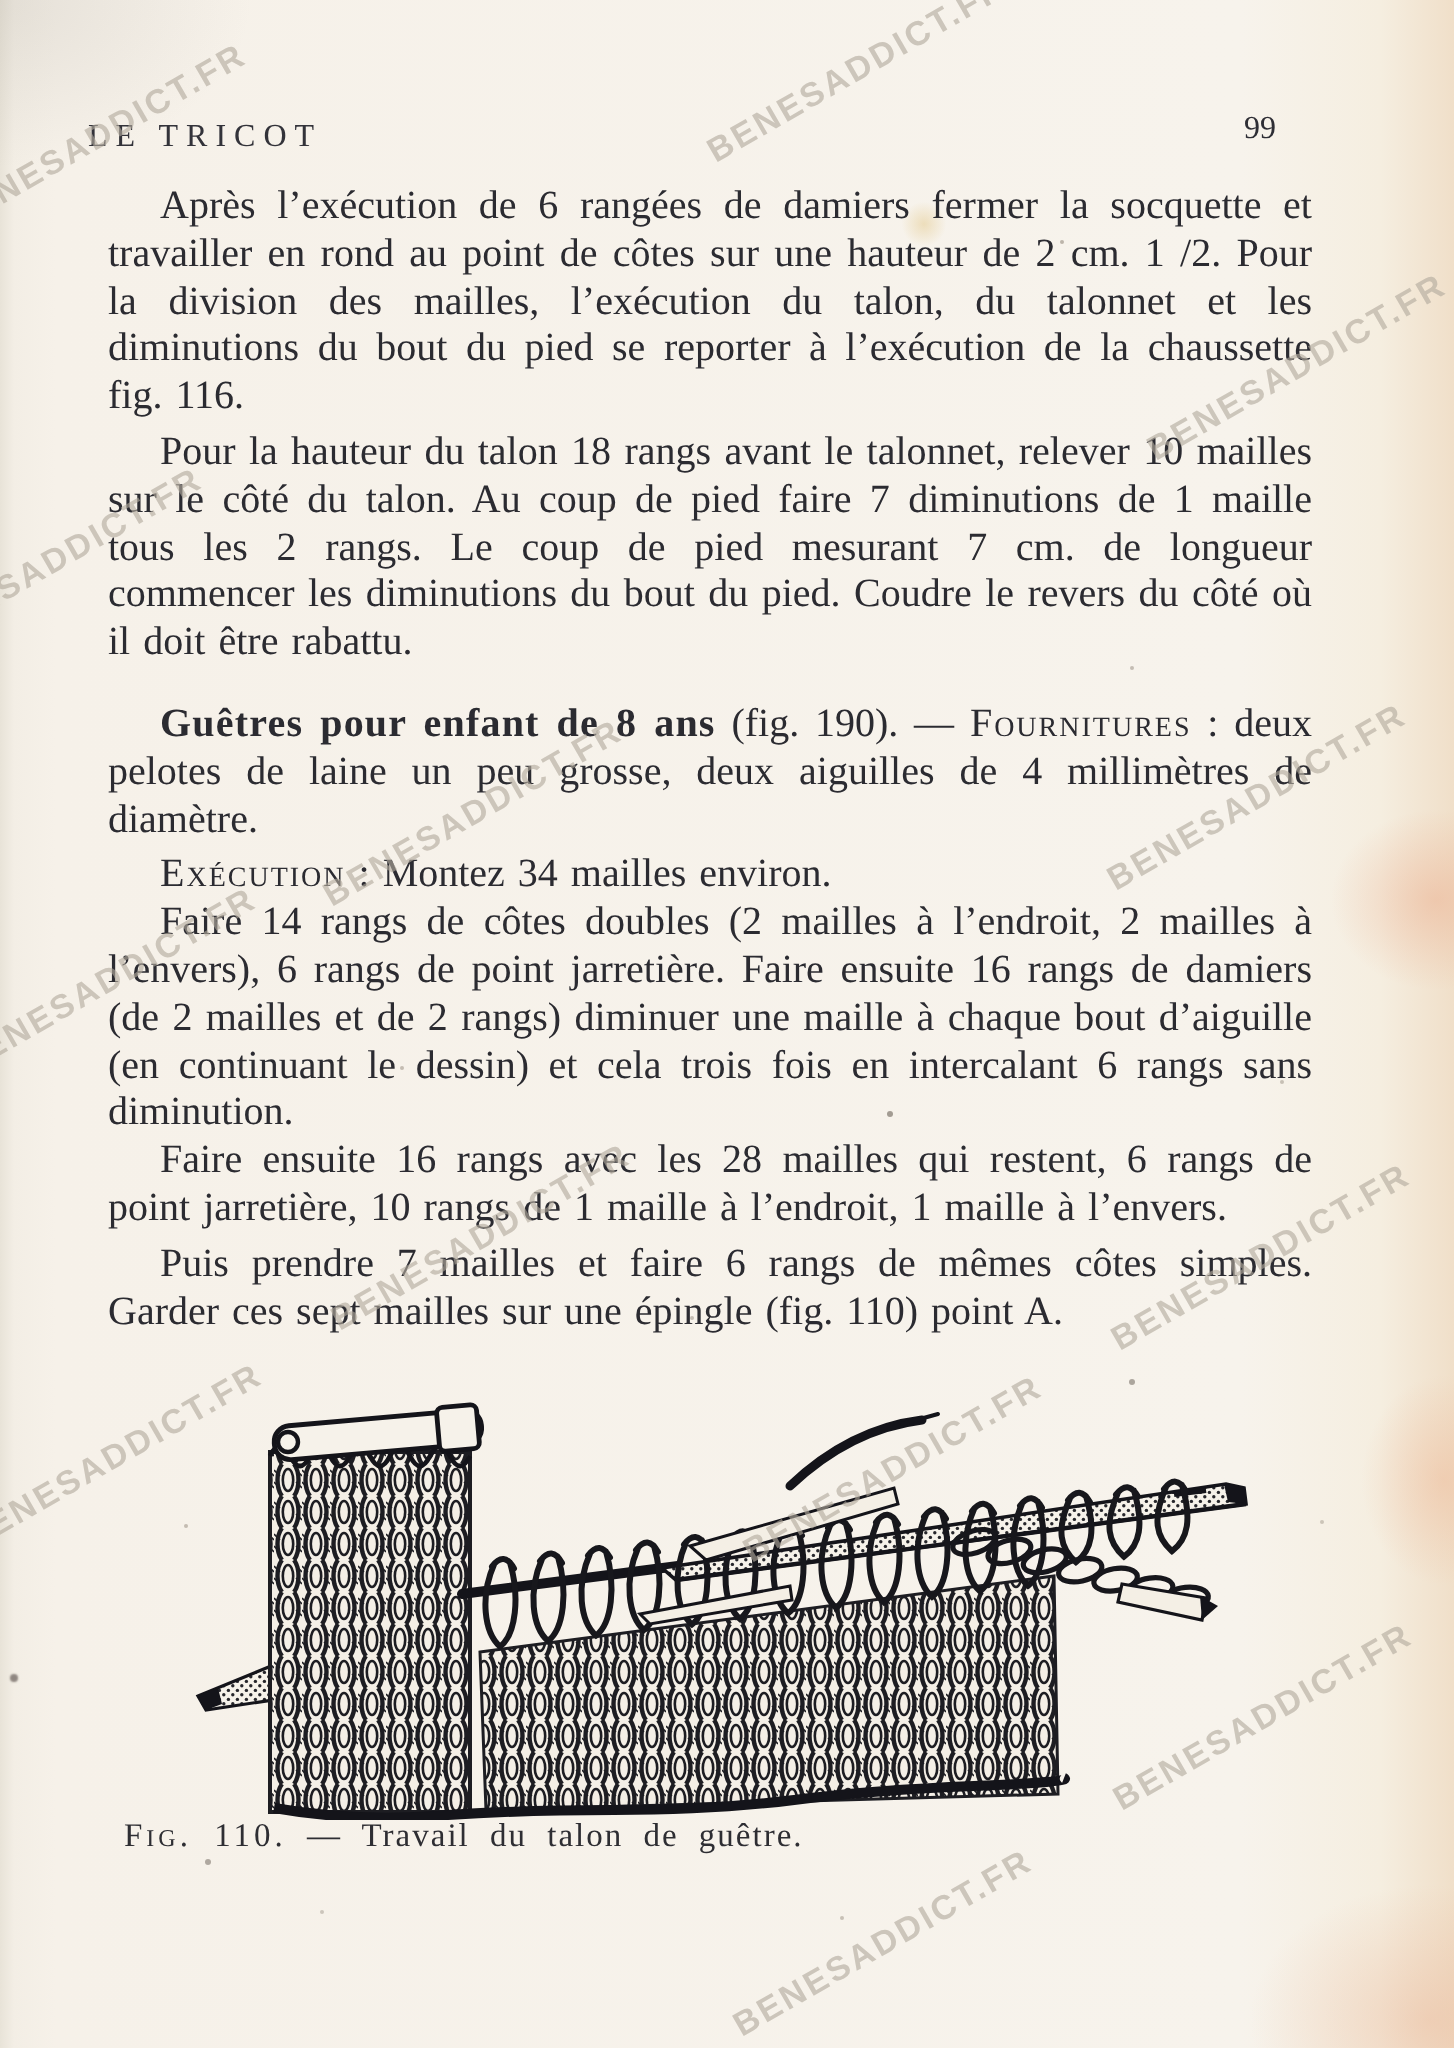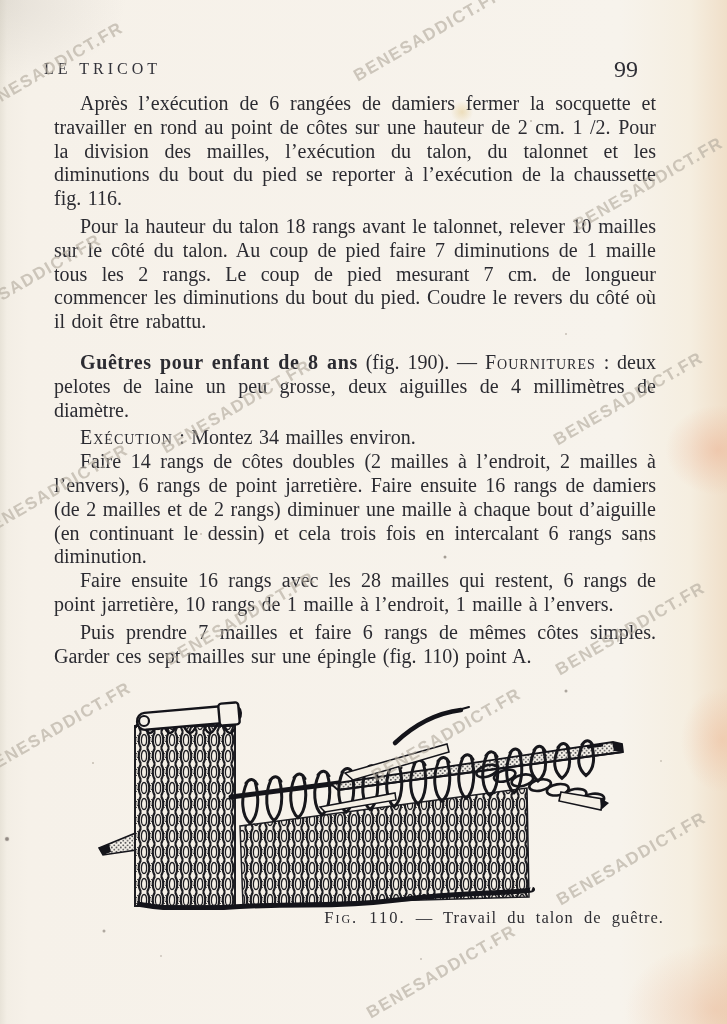--- a/index.html
+++ b/index.html
@@ -27,38 +27,38 @@
     transform:rotate(-30deg); transform-origin:center;
     white-space:nowrap; pointer-events:none; z-index:5;
   }
   
   .header { position:absolute; left:62px; top:56px; width:602px; height:24px; }
   .running-title {
     display:block; text-align:left;
     font-size:16px; letter-spacing:4px; color:#33333a;
     position:relative; left:-18px; top:4px;
   }
-  .page-number { position:absolute; right:26px; top:0; font-size:24px; color:#2e2e35; }
+  .page-number { position:absolute; right:26px; top:0; font-size:16px; color:#2e2e35; }
   
   .body-text {
     position:absolute; left:54px; top:86px; width:602px;
     font-size:20px; line-height:23.8px; text-align:justify;
     word-spacing:1.5px;
   }
   .para { margin:4px 0 0 0; text-indent:26px; }
   .para.gap   { margin-top:17px; }
   .para.tight { margin-top:0; }
   .para.first { margin-top:6px; }
   .bold { font-weight:bold; letter-spacing:0.6px; }
   .smallcaps { font-variant:small-caps; letter-spacing:1px; }
   
   .figure-wrap { position:absolute; left:95px; top:700px; width:560px; height:210px; z-index:2; }
   .figure-caption {
     position:absolute; left:62px; top:908px; width:602px;
-    text-align:right; font-size:16.5px; letter-spacing:1px; word-spacing:5px;
+    text-align:left; font-size:16.5px; letter-spacing:1px; word-spacing:5px;
     color:#2e2e33;
   }
   .figure-caption .smallcaps { letter-spacing:2px; }
   
   .speck {
     position:absolute; left:0; top:0; width:2px; height:2px; border-radius:50%;
     background:transparent; pointer-events:none; z-index:4;
     box-shadow:
       530px 120px 0 0 rgba(80,66,50,0.35),
       305px 252px 0 0 rgba(80,66,50,0.30),

